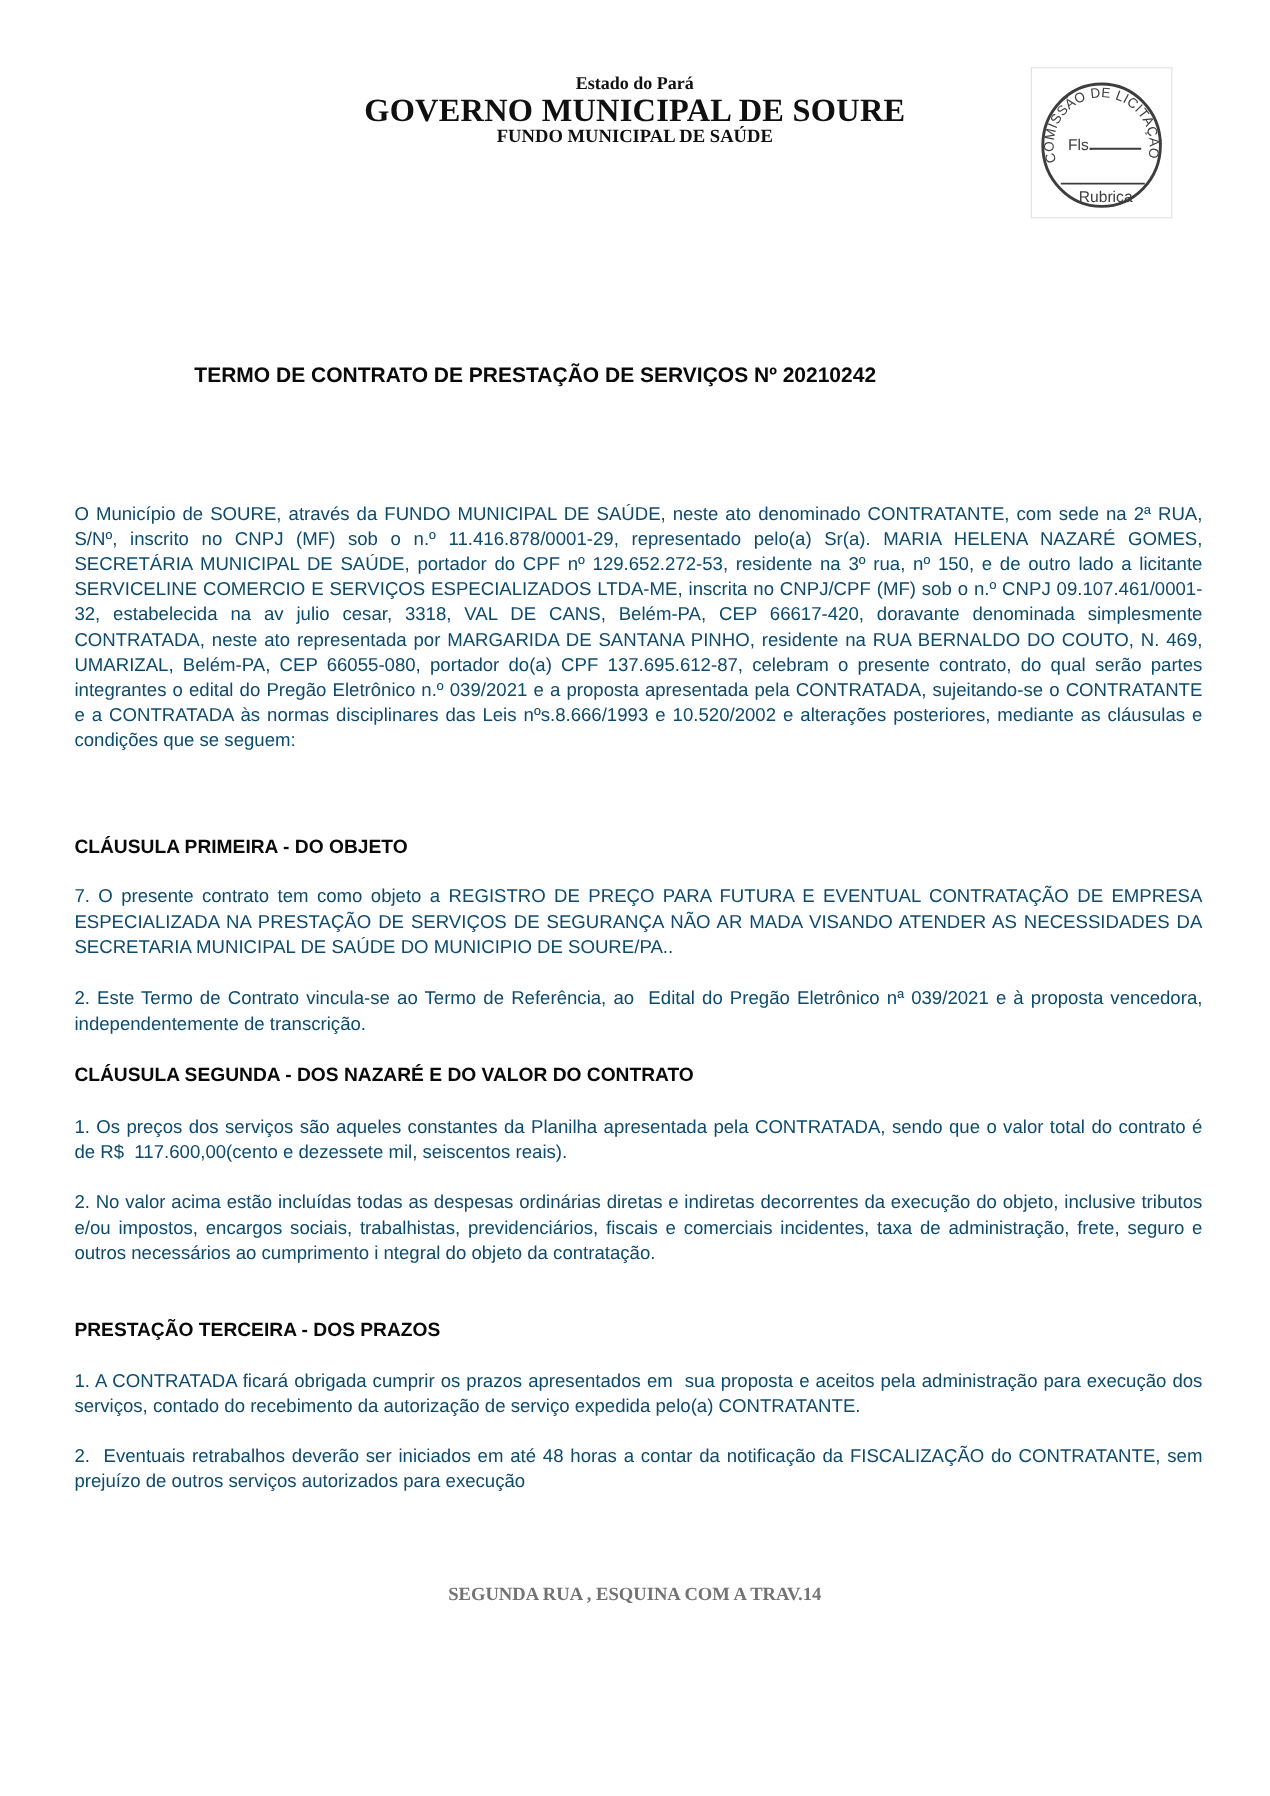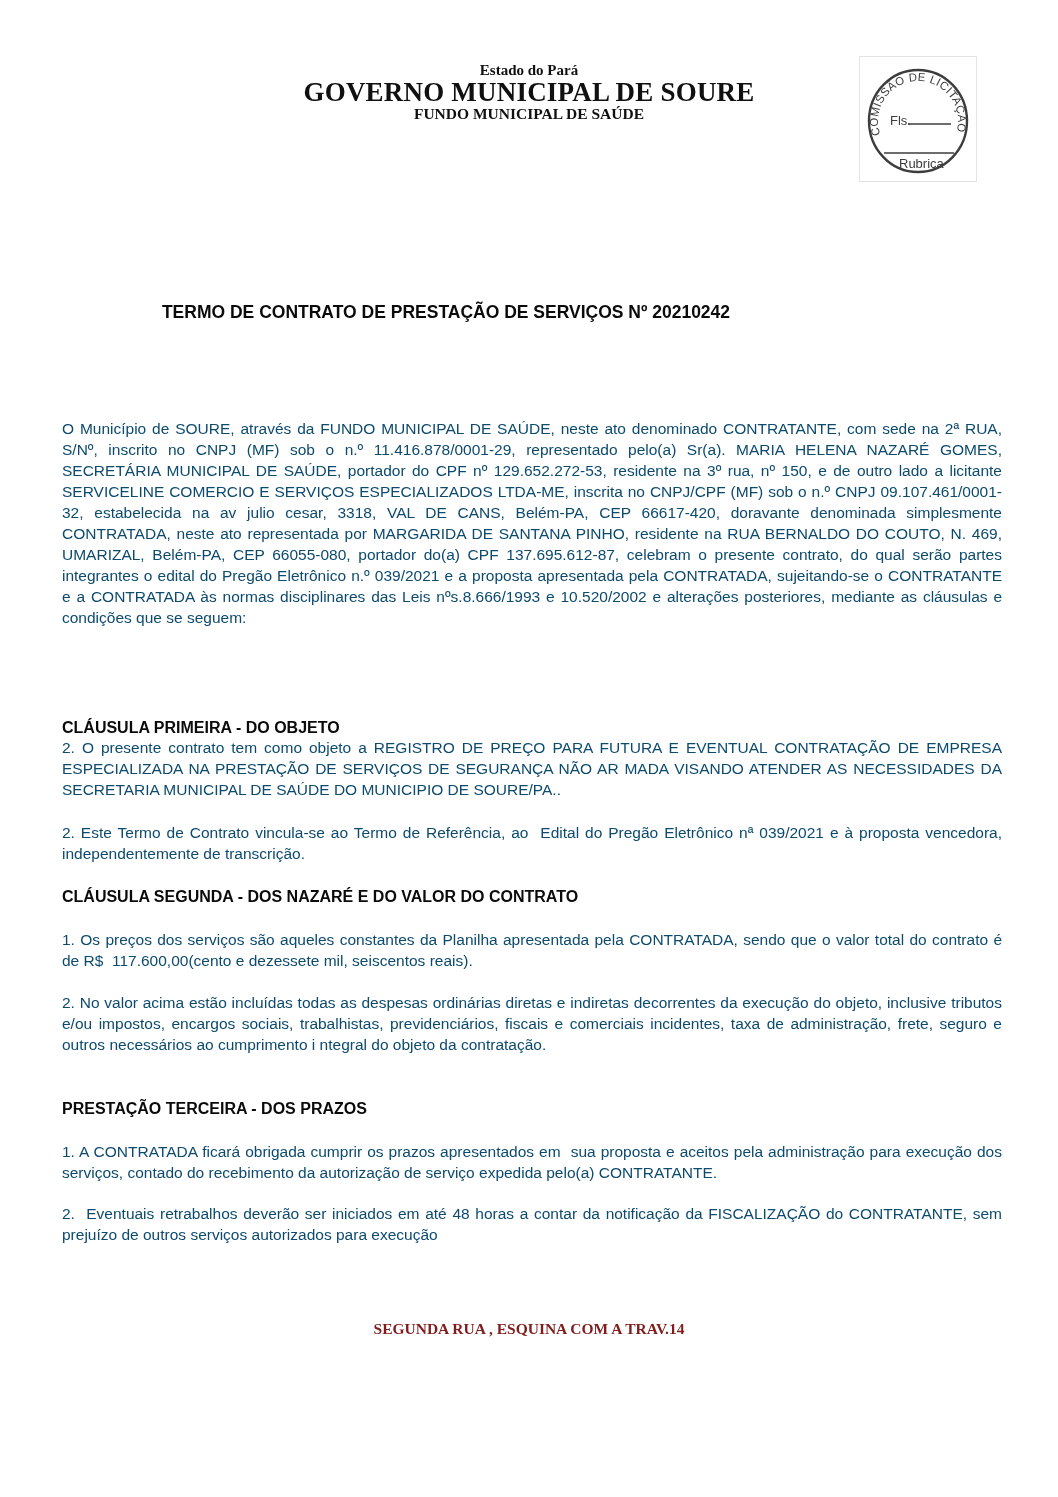--- a/index.html
+++ b/index.html
@@ -82,21 +82,21 @@
   }
 
   .doc-footer {
     position: absolute;
     top: 1320px; left: 0;
     width: 1058px;
     text-align: center;
     font-family: "Liberation Serif", serif;
     font-weight: bold;
     font-size: 15.5px;
-    color: #7f1d1d;
+    color: #737373;
   }
 </style>
 </head>
 <body>
 
 <div class="page">
 
   <header class="doc-header">
     <div class="hline1">Estado do Pará</div>
     <div class="hline2">GOVERNO MUNICIPAL DE SOURE</div>
@@ -117,22 +117,22 @@
       <line x1="24" y1="96" x2="94" y2="96" stroke="#3d3d3d" stroke-width="1.6"></line>
       <text x="39" y="111" font-size="13" fill="#3d3d3d" font-family="Liberation Sans, sans-serif">Rubrica</text>
     </svg>
   </div>
 
   <div class="doc-title">TERMO DE CONTRATO DE PRESTAÇÃO DE SERVIÇOS Nº 20210242</div>
 
 
   <div class="par" style="top:418px">O Município de SOURE, através da FUNDO MUNICIPAL DE SAÚDE, neste ato denominado CONTRATANTE, com sede na 2ª RUA, S/Nº, inscrito no CNPJ (MF) sob o n.º 11.416.878/0001-29, representado pelo(a) Sr(a). MARIA HELENA NAZARÉ GOMES,  SECRETÁRIA MUNICIPAL DE SAÚDE, portador do CPF nº 129.652.272-53, residente na 3º rua, nº 150, e de outro lado a licitante   SERVICELINE COMERCIO E SERVIÇOS ESPECIALIZADOS LTDA-ME, inscrita no CNPJ/CPF (MF) sob o n.º CNPJ 09.107.461/0001-32, estabelecida na av julio cesar, 3318, VAL DE CANS, Belém-PA, CEP 66617-420, doravante denominada simplesmente CONTRATADA, neste ato representada por MARGARIDA DE SANTANA PINHO, residente na RUA BERNALDO DO COUTO, N. 469, UMARIZAL, Belém-PA, CEP 66055-080, portador do(a) CPF 137.695.612-87, celebram o presente contrato, do qual serão partes integrantes o edital do Pregão Eletrônico n.º 039/2021 e a proposta apresentada pela CONTRATADA, sujeitando-se o CONTRATANTE e a CONTRATADA às normas disciplinares das Leis nºs.8.666/1993 e 10.520/2002 e alterações posteriores, mediante as cláusulas e condições que se seguem:</div>
 
-  <div class="sec-heading" style="top:718px">CLÁUSULA PRIMEIRA - DO OBJETO</div>
-  <div class="par" style="top:737px">2. O presente contrato tem como objeto a REGISTRO DE PREÇO PARA FUTURA E EVENTUAL CONTRATAÇÃO DE EMPRESA ESPECIALIZADA NA PRESTAÇÃO DE SERVIÇOS DE SEGURANÇA NÃO AR MADA VISANDO ATENDER AS NECESSIDADES DA SECRETARIA MUNICIPAL DE SAÚDE DO MUNICIPIO DE SOURE/PA..</div>
+  <div class="sec-heading" style="top:697px">CLÁUSULA PRIMEIRA - DO OBJETO</div>
+  <div class="par" style="top:737px">7. O presente contrato tem como objeto a REGISTRO DE PREÇO PARA FUTURA E EVENTUAL CONTRATAÇÃO DE EMPRESA ESPECIALIZADA NA PRESTAÇÃO DE SERVIÇOS DE SEGURANÇA NÃO AR MADA VISANDO ATENDER AS NECESSIDADES DA SECRETARIA MUNICIPAL DE SAÚDE DO MUNICIPIO DE SOURE/PA..</div>
   <div class="par" style="top:822px">2. Este Termo de Contrato vincula-se ao Termo de Referência, ao  Edital do Pregão Eletrônico nª 039/2021 e à proposta vencedora, independentemente de transcrição.</div>
 
   <div class="sec-heading" style="top:887px">CLÁUSULA SEGUNDA - DOS NAZARÉ E DO VALOR DO CONTRATO</div>
   <div class="par" style="top:929px">1. Os preços dos serviços são aqueles constantes da Planilha apresentada pela CONTRATADA, sendo que o valor total do contrato é de R$  117.600,00(cento e dezessete mil, seiscentos reais).</div>
   <div class="par" style="top:992px">2. No valor acima estão incluídas todas as despesas ordinárias diretas e indiretas decorrentes da execução do objeto, inclusive tributos e/ou impostos, encargos sociais, trabalhistas, previdenciários, fiscais e comerciais incidentes, taxa de administração, frete, seguro e outros necessários ao cumprimento i ntegral do objeto da contratação.</div>
 
   <div class="sec-heading" style="top:1099px">PRESTAÇÃO TERCEIRA - DOS PRAZOS</div>
   <div class="par" style="top:1141px">1. A CONTRATADA ficará obrigada cumprir os prazos apresentados em  sua proposta e aceitos pela administração para execução dos serviços, contado do recebimento da autorização de serviço expedida pelo(a) CONTRATANTE.</div>
   <div class="par" style="top:1203px">2.  Eventuais retrabalhos deverão ser iniciados em até 48 horas a contar da notificação da FISCALIZAÇÃO do CONTRATANTE, sem prejuízo de outros serviços autorizados para execução</div>
 

